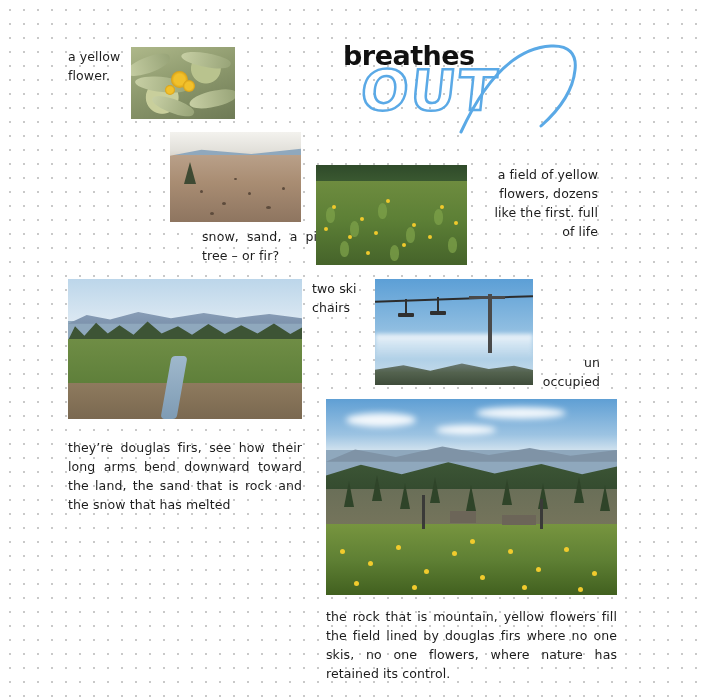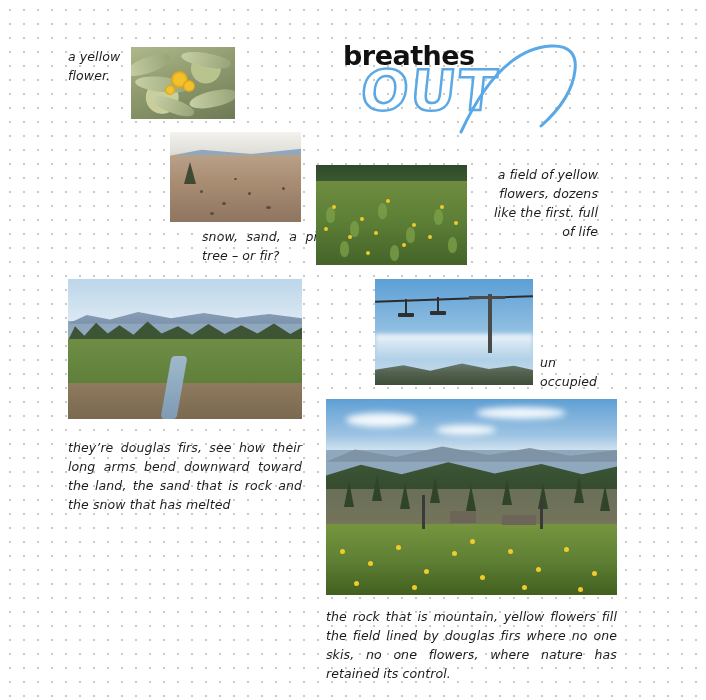--- a/index.html
+++ b/index.html
@@ -24,21 +24,20 @@
     height: 700px;
   }
   .cap {
     position: absolute;
     font-size: 12.5px;
     line-height: 19px;
     color: #1c1c1c;
     text-align: justify;
     text-justify: inter-word;
     letter-spacing: 0.1px;
-    font-style: italic;
   }
   .photo {
     position: absolute;
     overflow: hidden;
     background: #8fa8bd;
   }
   .photo .sky {
     position: absolute;
     left: 0; right: 0; top: 0;
   }
@@ -322,35 +321,36 @@
 
   <div class="photo" id="photo-meadow-stream">
     <div class="sky"></div>
     <div class="mtn"></div>
     <div class="treeline"></div>
     <div class="grass"></div>
     <div class="dirt"></div>
     <div class="stream"></div>
   </div>
 
+  <div class="cap" id="cap-ski-chairs" style="left:312px; top:279px; width:56px; text-align:left;">two ski chairs</div>
 
   <div class="photo" id="photo-ski-chairs">
     <div class="sky"></div>
     <div class="cloudband"></div>
     <div class="ridge"></div>
     <div class="cable"></div>
     <div class="pole"></div>
     <div class="crossarm"></div>
     <div class="chair" style="left:30px; top:20px;"></div>
     <div class="seat" style="left:23px; top:34px;"></div>
     <div class="chair" style="left:62px; top:18px;"></div>
     <div class="seat" style="left:55px; top:32px;"></div>
   </div>
 
-  <div class="cap" id="cap-unoccupied" style="left:540px; top:353px; width:60px; text-align:left;">un occupied</div>
+  <div class="cap" id="cap-unoccupied" style="left:540px; top:353px; width:60px; text-align:right;">un occupied</div>
 
   <div class="cap" id="cap-douglas-firs" style="left:68px; top:438px; width:234px;">they’re douglas firs, see how their long arms bend downward toward the land, the sand that is rock and the snow that has melted</div>
 
   <div class="photo" id="photo-resort-view">
     <div class="sky"></div>
     <div class="cloud" style="left:20px; top:14px; width:70px; height:14px;"></div>
     <div class="cloud" style="left:150px; top:8px; width:90px; height:12px;"></div>
     <div class="cloud" style="left:110px; top:26px; width:60px; height:10px;"></div>
     <div class="farmtn"></div>
     <div class="hill"></div>

